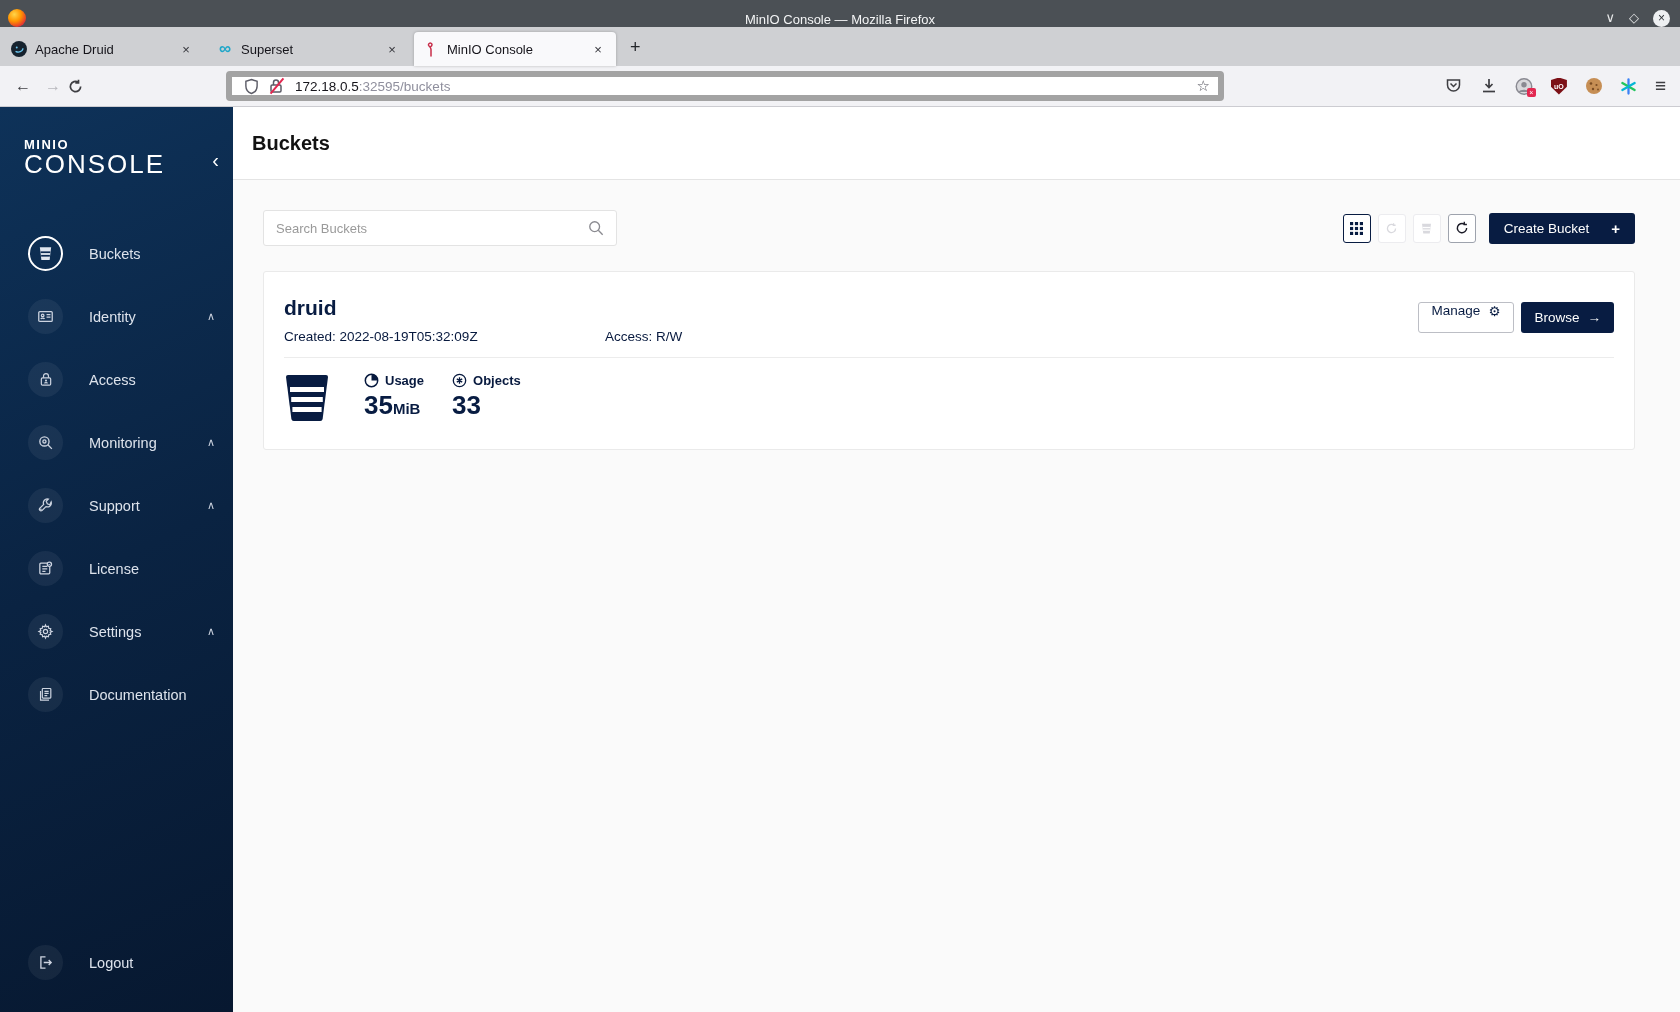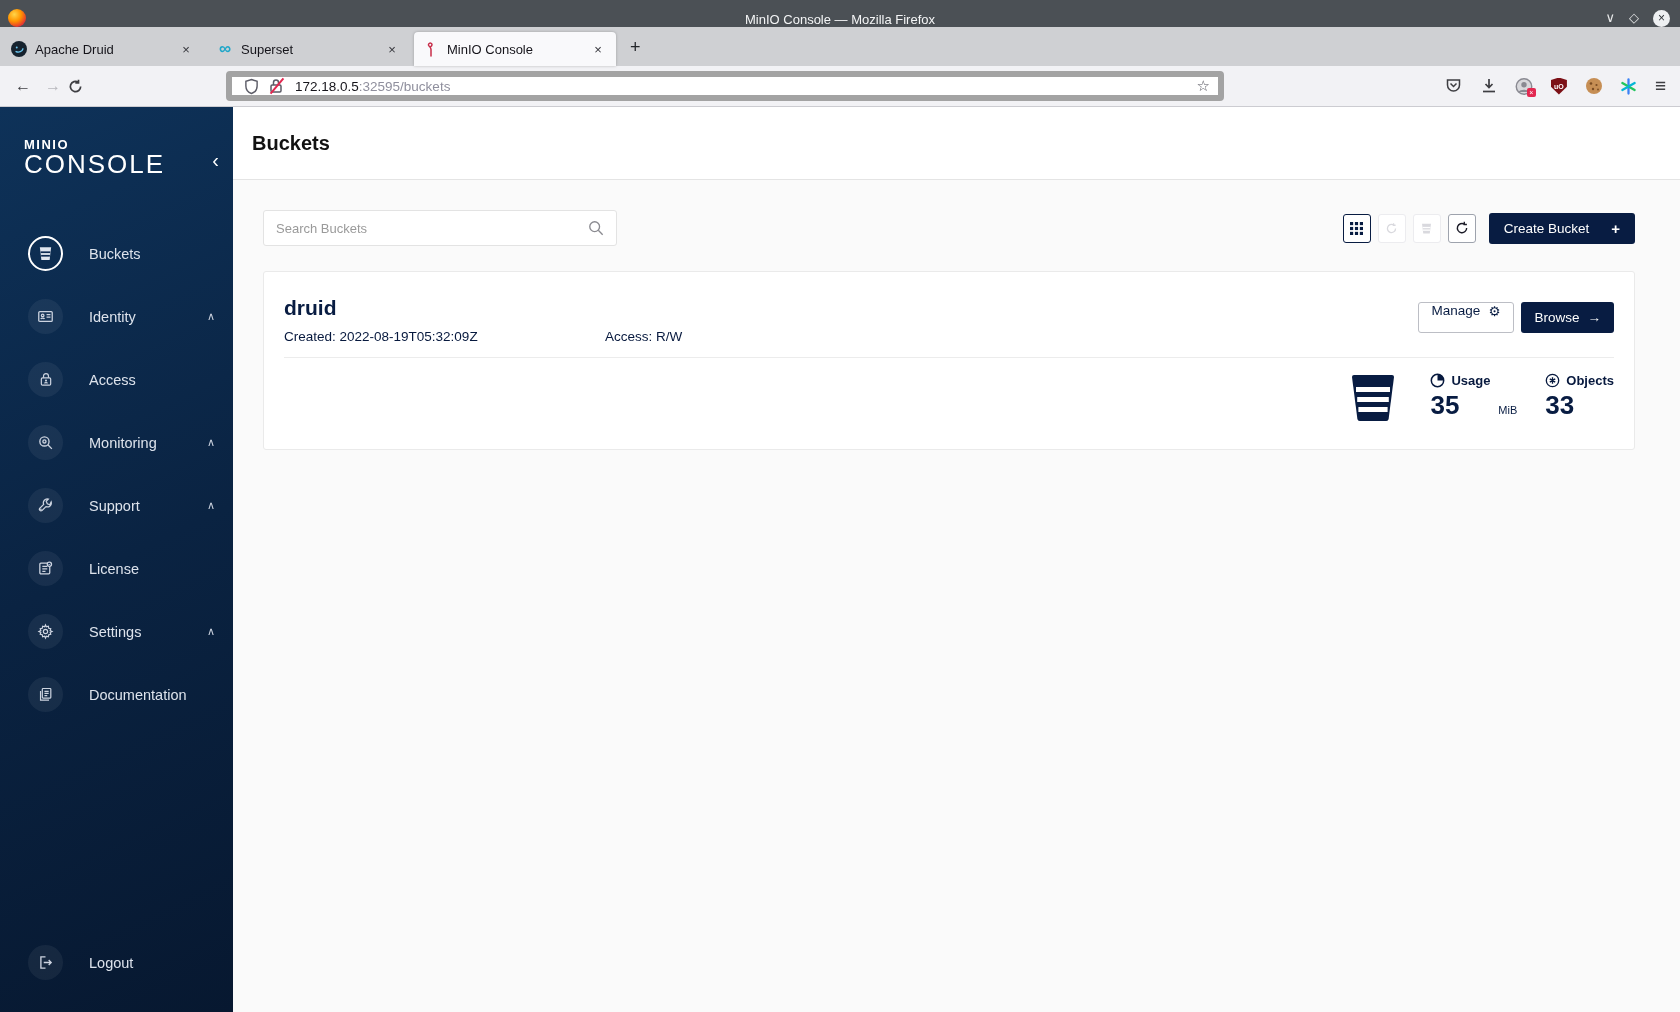--- a/index.html
+++ b/index.html
@@ -90,26 +90,26 @@
     display:flex; align-items:center; gap:22px; padding:0 15px; font-size:13.5px; }
   .create-btn .plus { font-size:15px; font-weight:bold; }
 
   
   .card { margin-top:25px; background:#fff; border:1px solid #eaeaea; border-radius:3px;
     padding:24px 20px 26px 20px; position:relative; }
   .bucket-name { font-size:21px; font-weight:bold; color:var(--navy,#081C42); display:inline-block; }
   .meta-row { display:flex; margin-top:9px; font-size:13.5px; color:#07193e; }
   .meta-created { width:321px; }
   .card-divider { border-top:1px solid #ececec; margin-top:13px; }
-  .metrics-row { display:flex; align-items:flex-start; margin-top:15px;justify-content:flex-end; }
+  .metrics-row { display:flex; align-items:flex-start; margin-top:15px; }
   .metric { margin-left:34px; }
   .metric + .metric { margin-left:28px; }
   .metric-label { display:flex; align-items:center; gap:6px; font-size:13px; font-weight:bold; color:#07193e; }
   .metric-value { margin-top:5px; font-size:26px; font-weight:bold; color:var(--navy,#081C42); line-height:24px; }
-  .metric-value .unit { font-size:11px; font-weight:normal;margin-left:39px; }
+  .metric-value .unit { font-size:15px; font-weight:bold; }
   .card-btns { position:absolute; top:30px; right:20px; display:flex; gap:7px; }
   .manage-btn { height:31px; background:#fff; border:1px solid #bcbec5; border-radius:3px; color:var(--navy,#081C42);
     display:flex; align-items:flex-start; gap:8px; padding:0 13px; font-size:13.5px; }
   .browse-btn { height:31px; background:var(--navy,#081C42); border-radius:3px; color:#fff;
     display:flex; align-items:center; gap:8px; padding:0 13px; font-size:13.5px; }
   svg { display:block; }
 </style>
 </head>
 <body>
 

